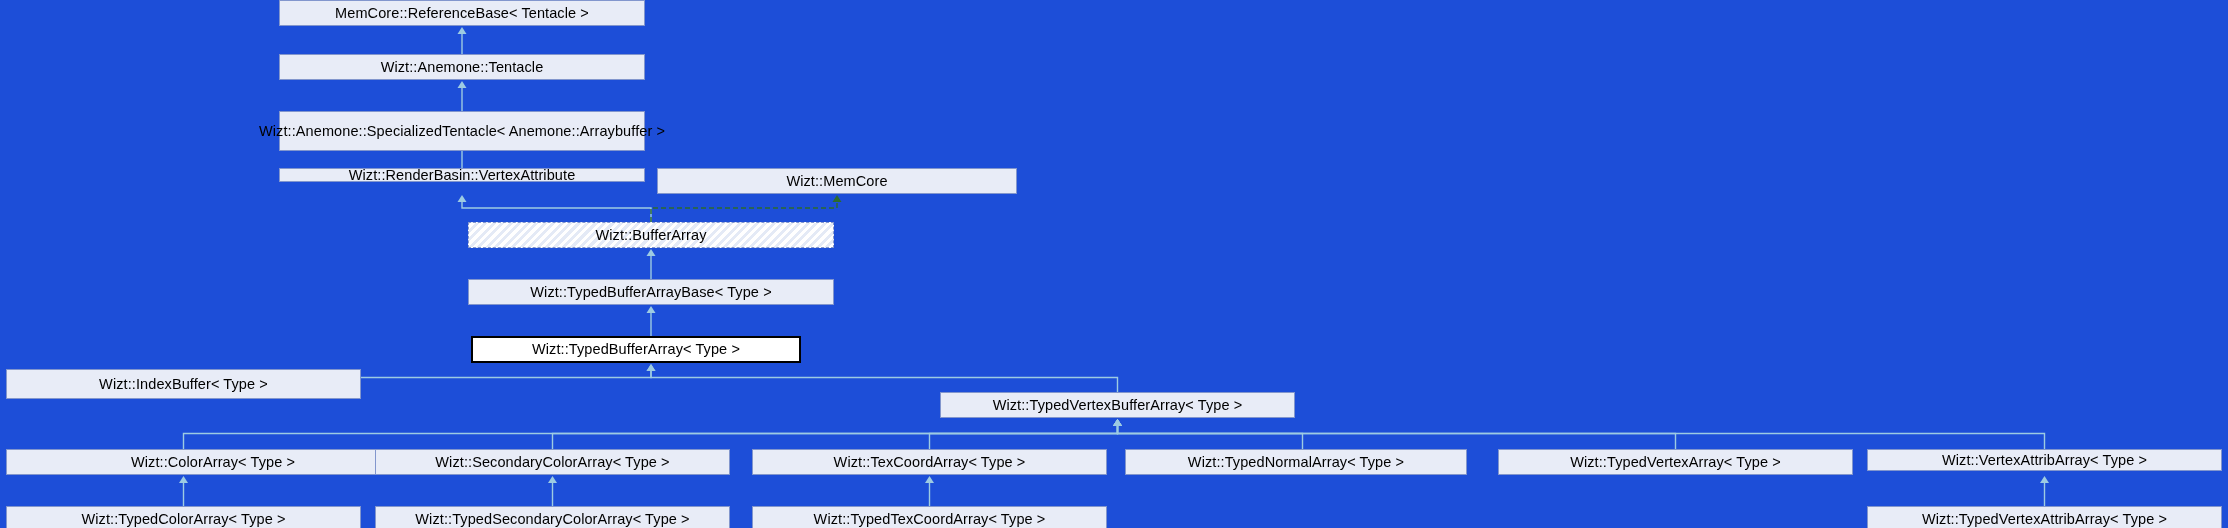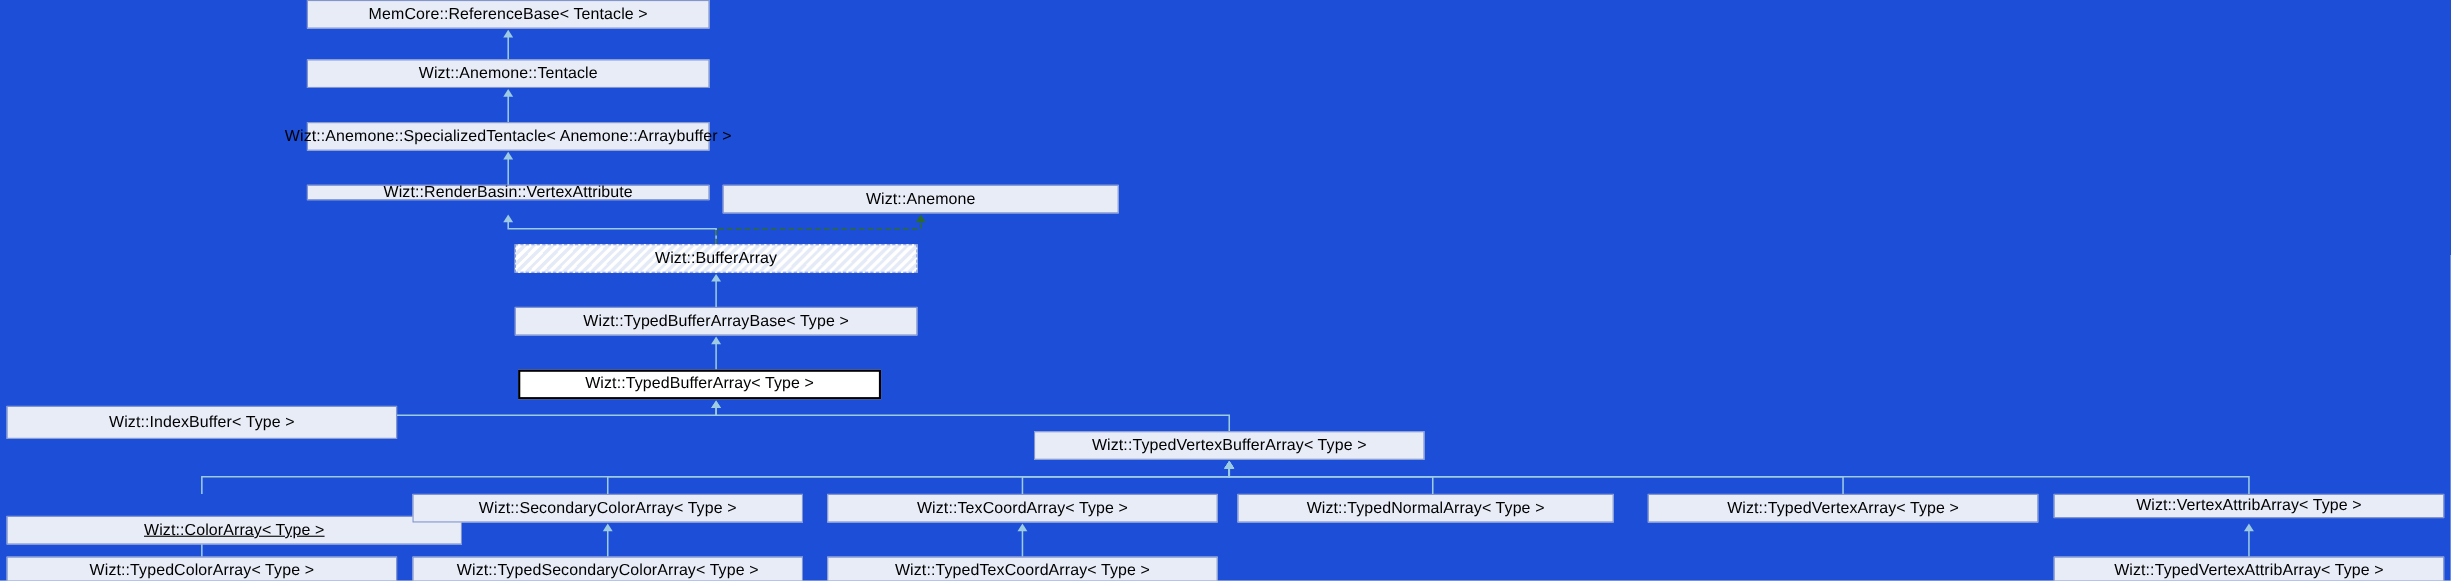--- a/index.html
+++ b/index.html
@@ -150,45 +150,45 @@
         <path d="M 2044.5 476 L 2040 483 L 2049 483 Z" fill="#9dcbe2" stroke="none"></path>
       </g>
     </svg>
   <div id="nodes">
       <div class="node" style="left: 279px; top: 0px; width: 366px; height: 26px;">
         <span class="label">MemCore::ReferenceBase&lt; Tentacle &gt;</span>
       </div>
       <div class="node" style="left: 279px; top: 54px; width: 366px; height: 26px;">
         <span class="label">Wizt::Anemone::Tentacle</span>
       </div>
-      <div class="node" style="left: 279px; top: 111px; width: 366px; height: 26px;">
+      <div class="node" style="left: 279px; top: 111px; width: 366px; height: 40px;">
         <span class="label">Wizt::Anemone::SpecializedTentacle&lt; Anemone::Arraybuffer &gt;</span>
       </div>
       <div class="node" style="left: 279px; top: 168px; width: 366px; height: 14px;">
         <span class="label">Wizt::RenderBasin::VertexAttribute</span>
       </div>
       <div class="node" style="left: 657px; top: 168px; width: 360px; height: 26px;">
-        <span class="label">Wizt::Anemone</span>
+        <span class="label">Wizt::MemCore</span>
       </div>
       <div class="node abstract" style="left: 468px; top: 222px; width: 366px; height: 26px;">
         <span class="label">Wizt::BufferArray</span>
       </div>
       <div class="node" style="left: 468px; top: 279px; width: 366px; height: 26px;">
         <span class="label">Wizt::TypedBufferArrayBase&lt; Type &gt;</span>
       </div>
       <div class="node current" style="left: 471px; top: 336px; width: 330px; height: 27px;">
         <span class="label">Wizt::TypedBufferArray&lt; Type &gt;</span>
       </div>
       <div class="node" style="left: 6px; top: 369px; width: 355px; height: 30px;">
         <span class="label">Wizt::IndexBuffer&lt; Type &gt;</span>
       </div>
       <div class="node" style="left: 940px; top: 392px; width: 355px; height: 26px;">
         <span class="label">Wizt::TypedVertexBufferArray&lt; Type &gt;</span>
       </div>
-      <div class="node" style="left: 6px; top: 469px; width: 414px; height: 26px; text-decoration: underline;">
+      <div class="node" style="left: 6px; top: 449px; width: 414px; height: 26px;">
         <span class="label">Wizt::ColorArray&lt; Type &gt;</span>
       </div>
       <div class="node" style="left: 375px; top: 449px; width: 355px; height: 26px;">
         <span class="label">Wizt::SecondaryColorArray&lt; Type &gt;</span>
       </div>
       <div class="node" style="left: 752px; top: 449px; width: 355px; height: 26px;">
         <span class="label">Wizt::TexCoordArray&lt; Type &gt;</span>
       </div>
       <div class="node" style="left: 1125px; top: 449px; width: 342px; height: 26px;">
         <span class="label">Wizt::TypedNormalArray&lt; Type &gt;</span>

